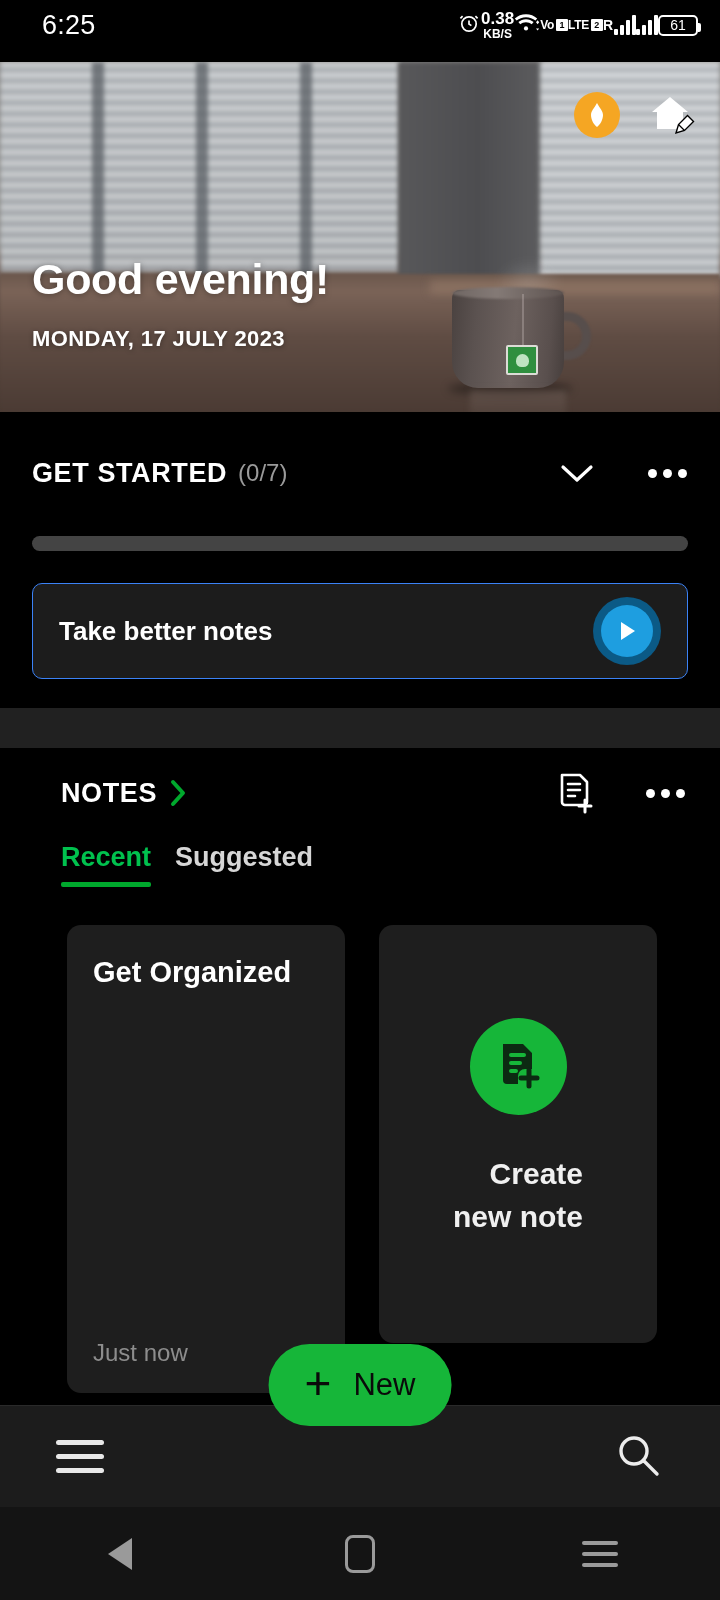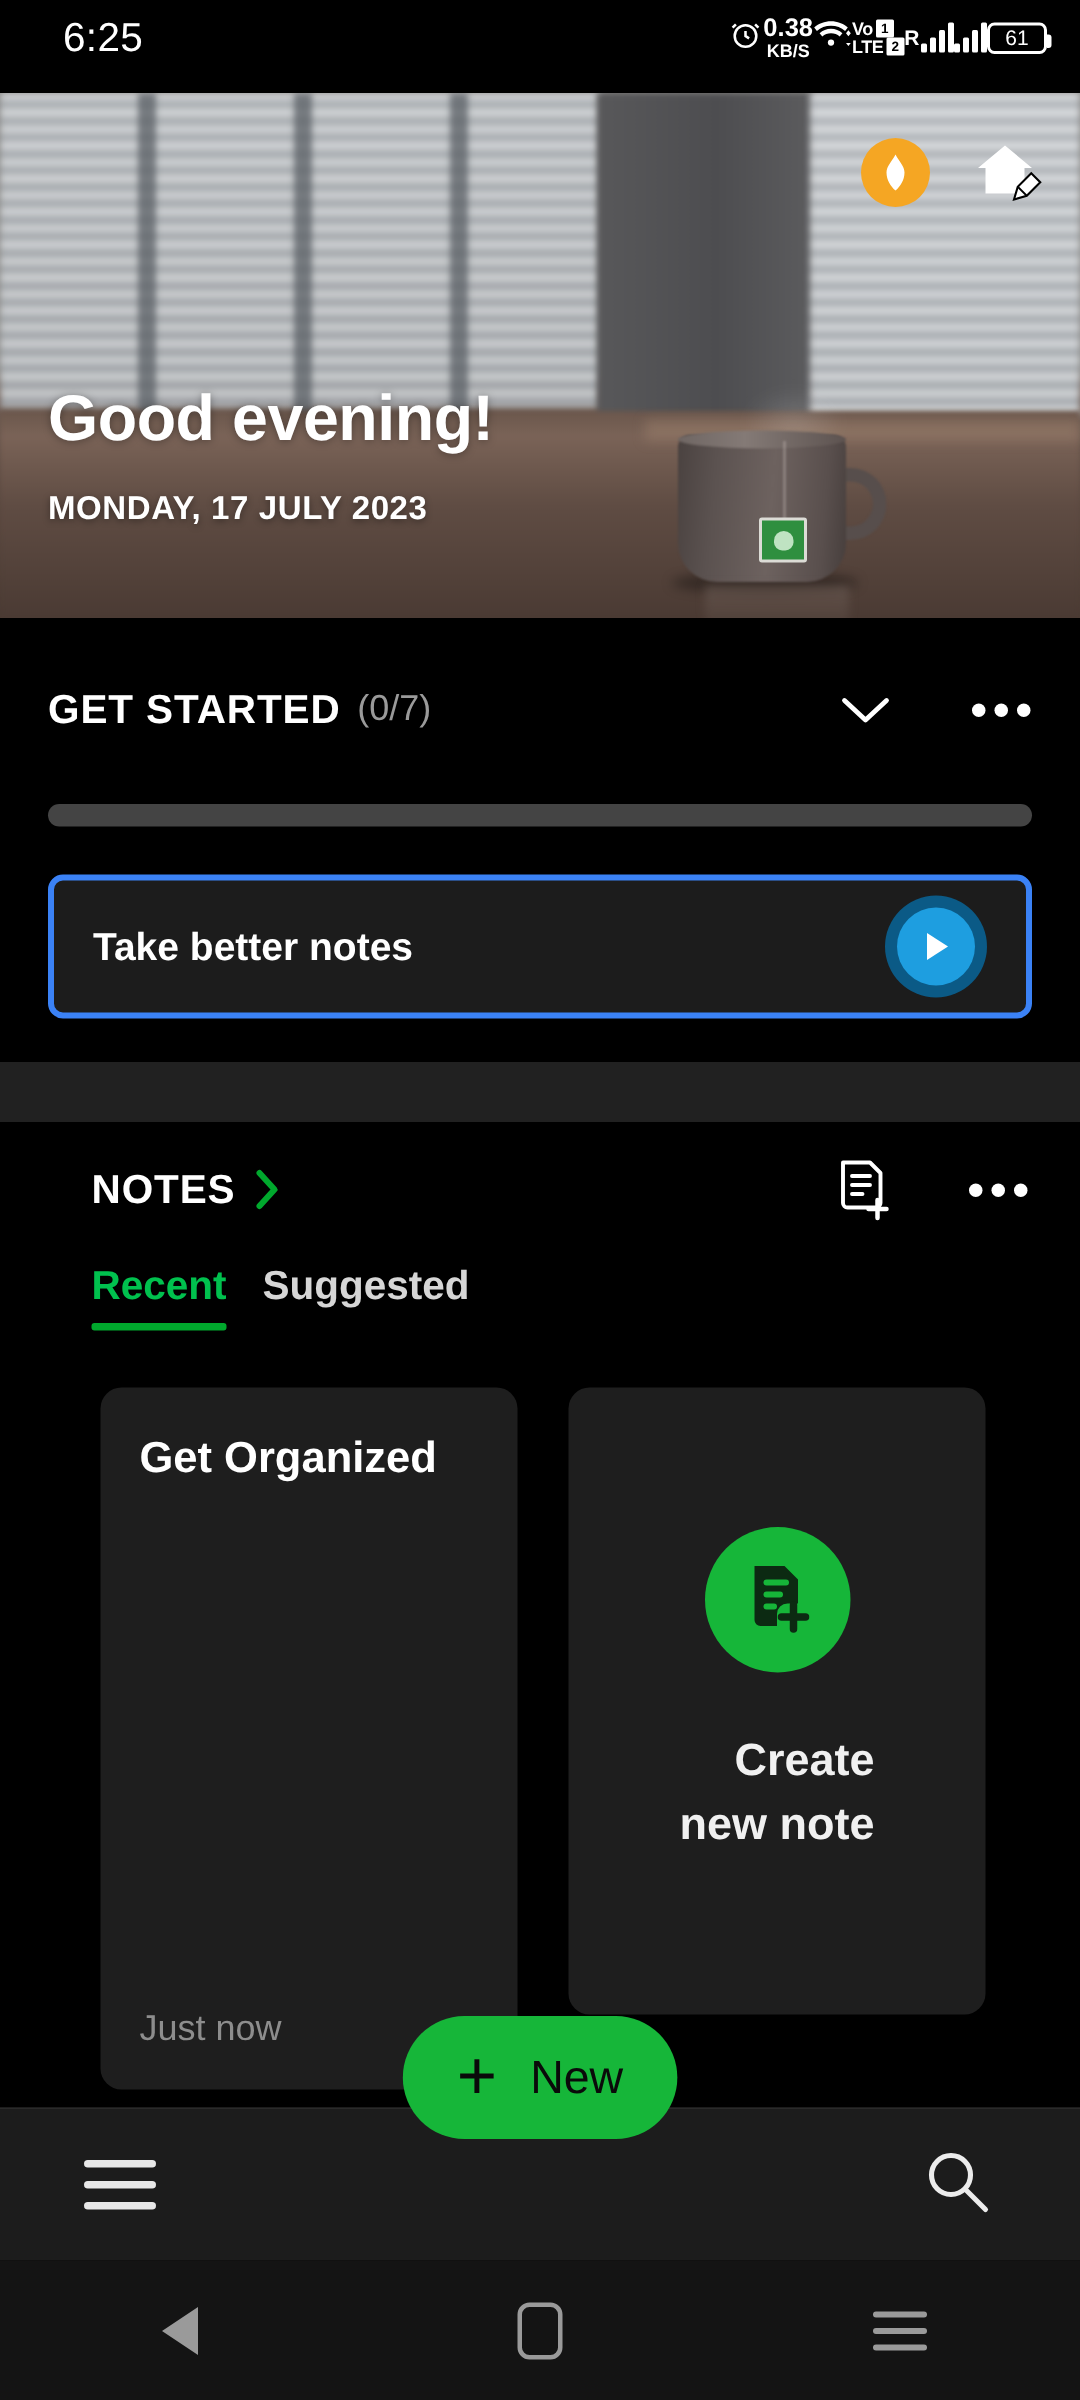--- a/index.html
+++ b/index.html
@@ -15,21 +15,21 @@
   .statusbar {
     position:absolute; top:0; left:0; width:720px; height:50px;
     background:#000; display:flex; align-items:center;
     padding:0 22px 0 42px; color:#fff;border-radius:13px;
   }
   .sb-time { font-size:27px; font-weight:400; letter-spacing:0.2px; }
   .sb-right { margin-left:auto; display:flex; align-items:center; }
   .sb-speed { display:flex; flex-direction:column; align-items:center; line-height:1; }
   .sb-speed .n { font-size:17px; font-weight:700; }
   .sb-speed .u { font-size:12px; font-weight:700; margin-top:1px; }
-  .volte { display:flex; flex-direction:column; line-height:1; font-weight:700; }
+  .volte { display:flex; line-height:1; font-weight:700; }
   .volte .r1 { display:flex; align-items:center; gap:2px; }
   .volte .r2 { display:flex; align-items:center; gap:2px; }
   .volte span.t { font-size:12px; letter-spacing:-0.3px; }
   .volte i.sq {
     font-style:normal; font-size:9px; background:#fff; color:#000;
     width:12px; height:12px; display:inline-flex; align-items:center;
     justify-content:center; border-radius:1px; font-weight:700;
   }
   .sig { display:flex; align-items:flex-end; gap:2px; height:20px; }
   .sig b { display:block; width:4px; background:#fff; border-radius:1px; }
@@ -122,21 +122,21 @@
   .chev-btn, .dots-btn { display:flex; align-items:center; justify-content:center;
     width:46px; height:46px; }
   .dots { display:flex; gap:6px; }
   .dots i { width:9px; height:9px; background:#fff; border-radius:50%; display:block; }
 
   .progress-track { margin:40px 32px 0 32px; height:15px; background:#444444;
     border-radius:8px; overflow:hidden; }
   .progress-fill { height:100%; width:0%; background:#00a82d; border-radius:8px; }
 
   .gs-card { margin:32px 32px 0 32px; height:96px; background:#1c1c1c;
-    border:4px solid #3b82f6; border-radius:10px; display:flex; align-items:center;
+    border:1px solid #3b82f6; border-radius:10px; display:flex; align-items:center;
     padding:0 26px; }
   .gs-card-label { font-size:26px; font-weight:700; color:#fff; }
   .play-wrap { margin-left:auto; width:68px; height:68px; border-radius:50%;
     background:#0b5a86; display:flex; align-items:center; justify-content:center; }
   .play-inner { width:52px; height:52px; border-radius:50%; background:#1e9ee0;
     display:flex; align-items:center; justify-content:center; }
 
   
   .divider-band { position:absolute; top:708px; left:0; width:720px; height:40px; background:#212121; }
 

